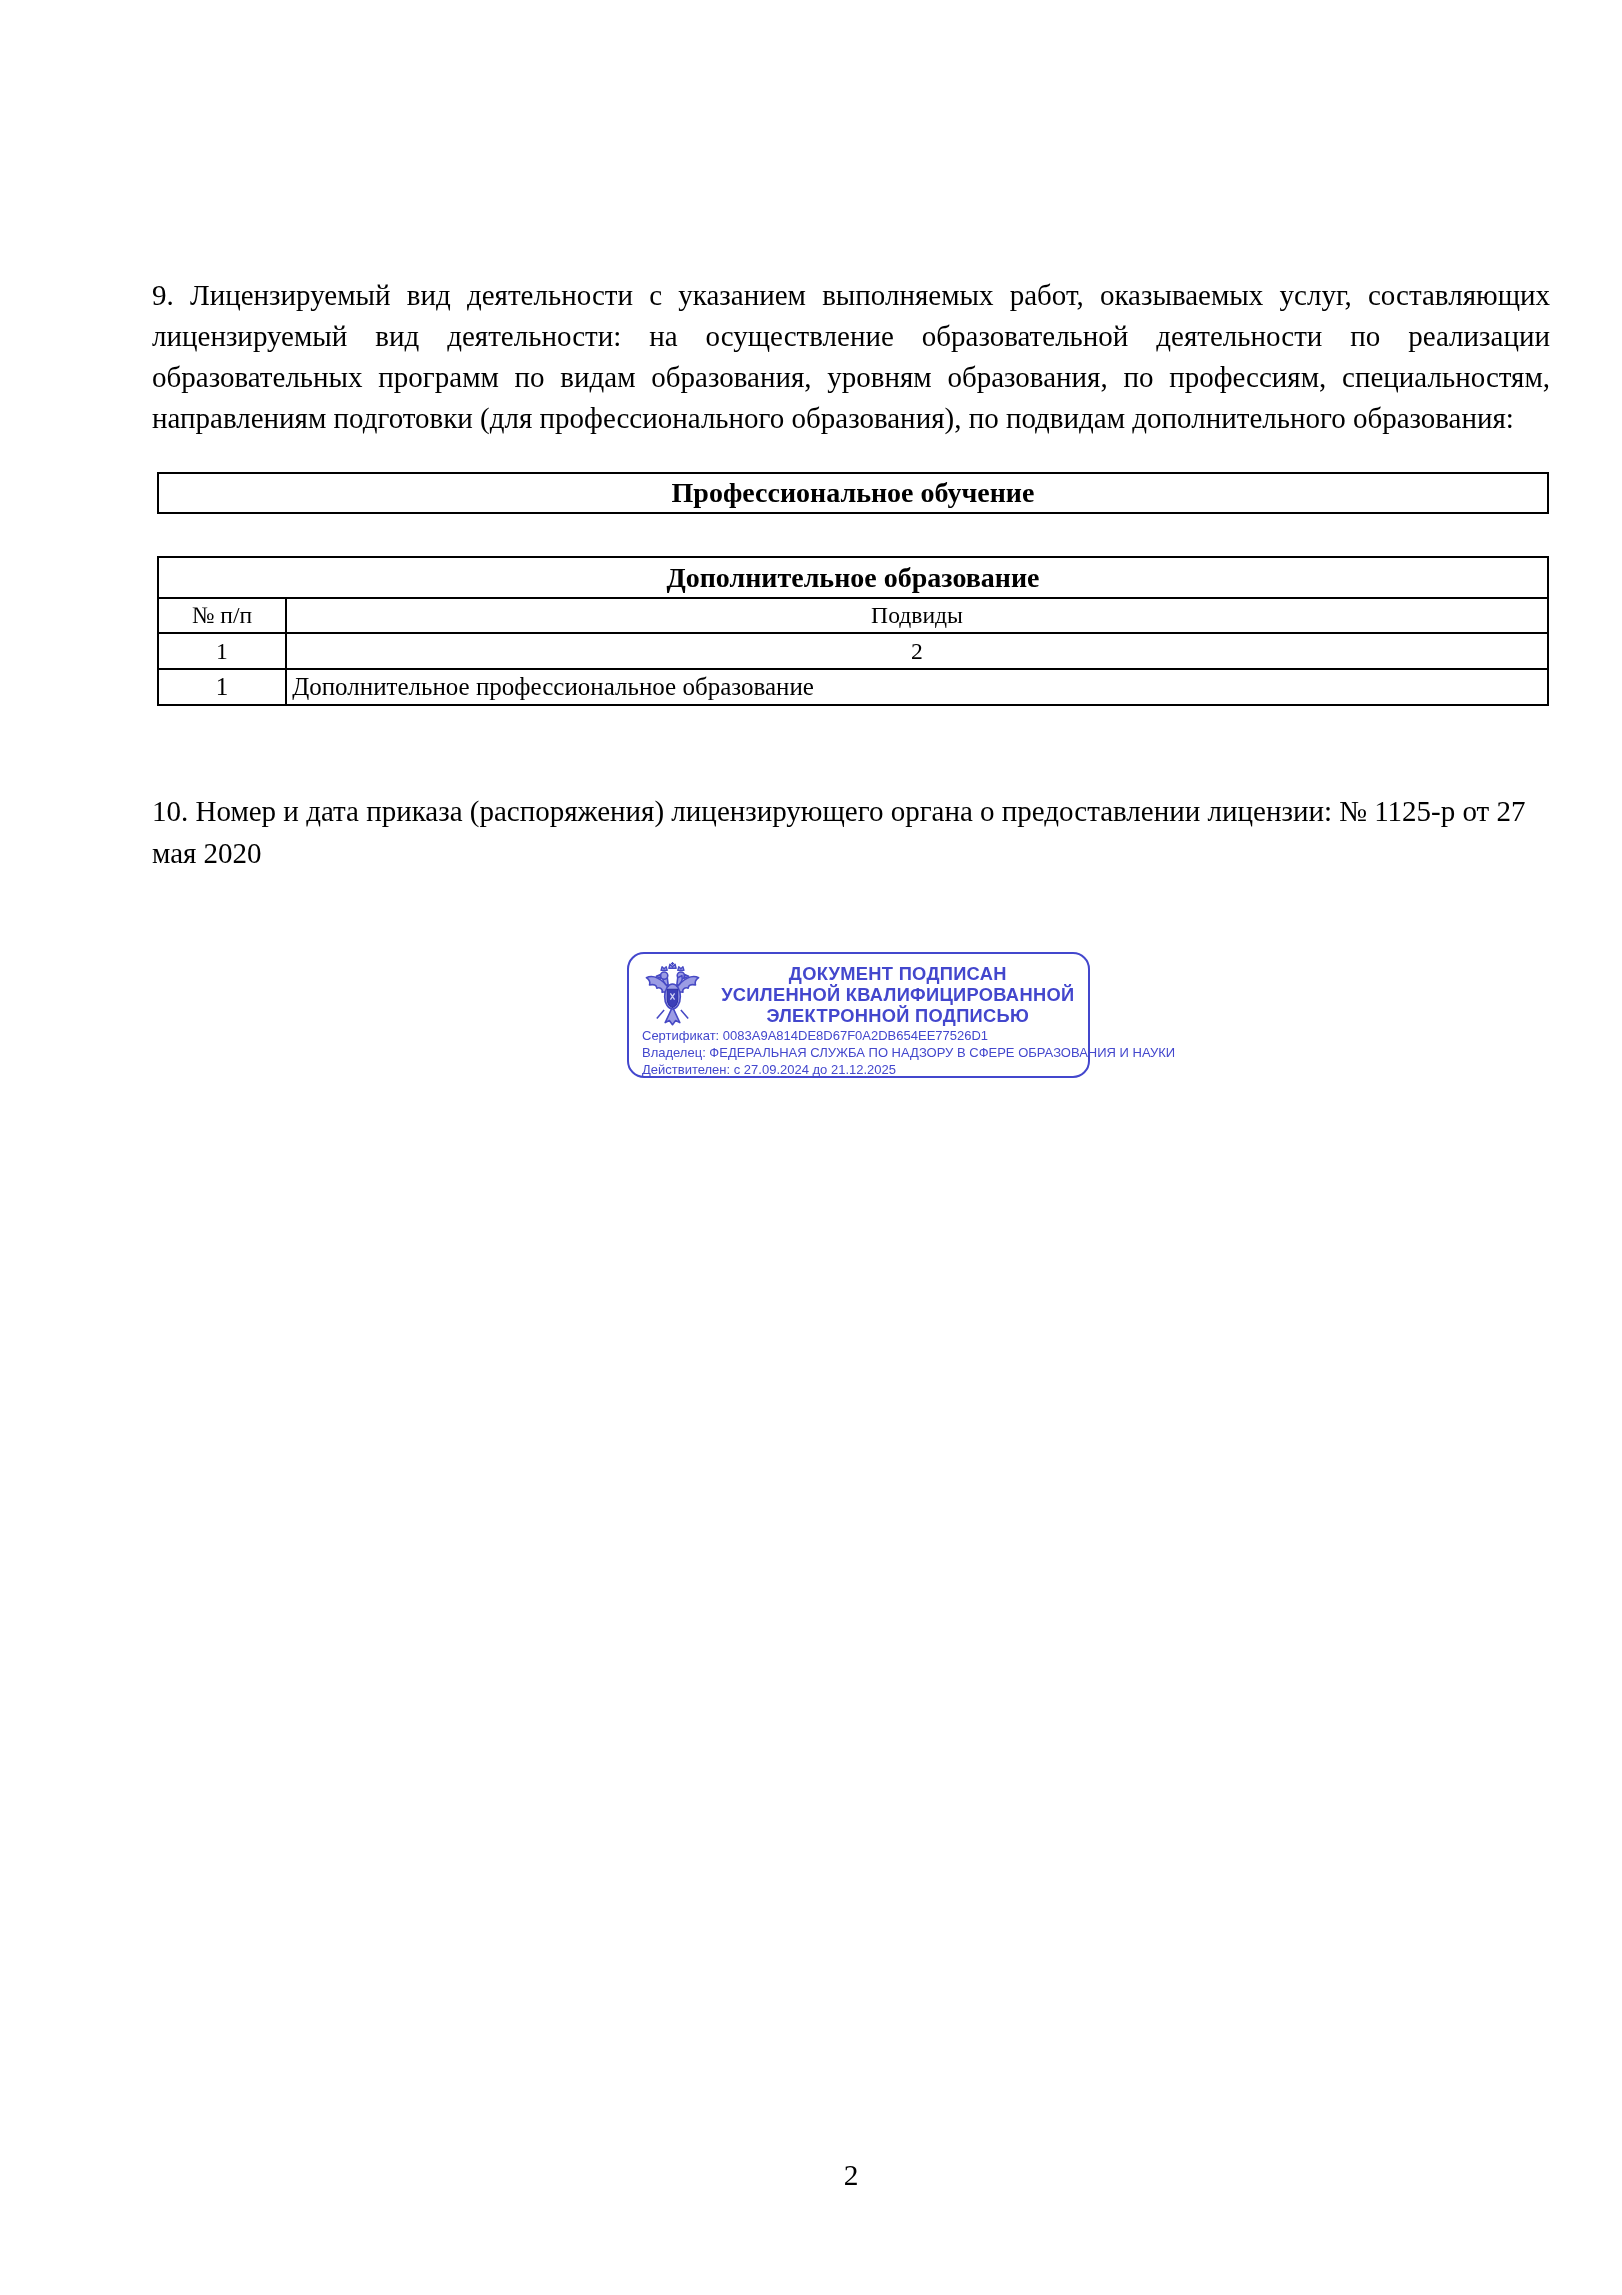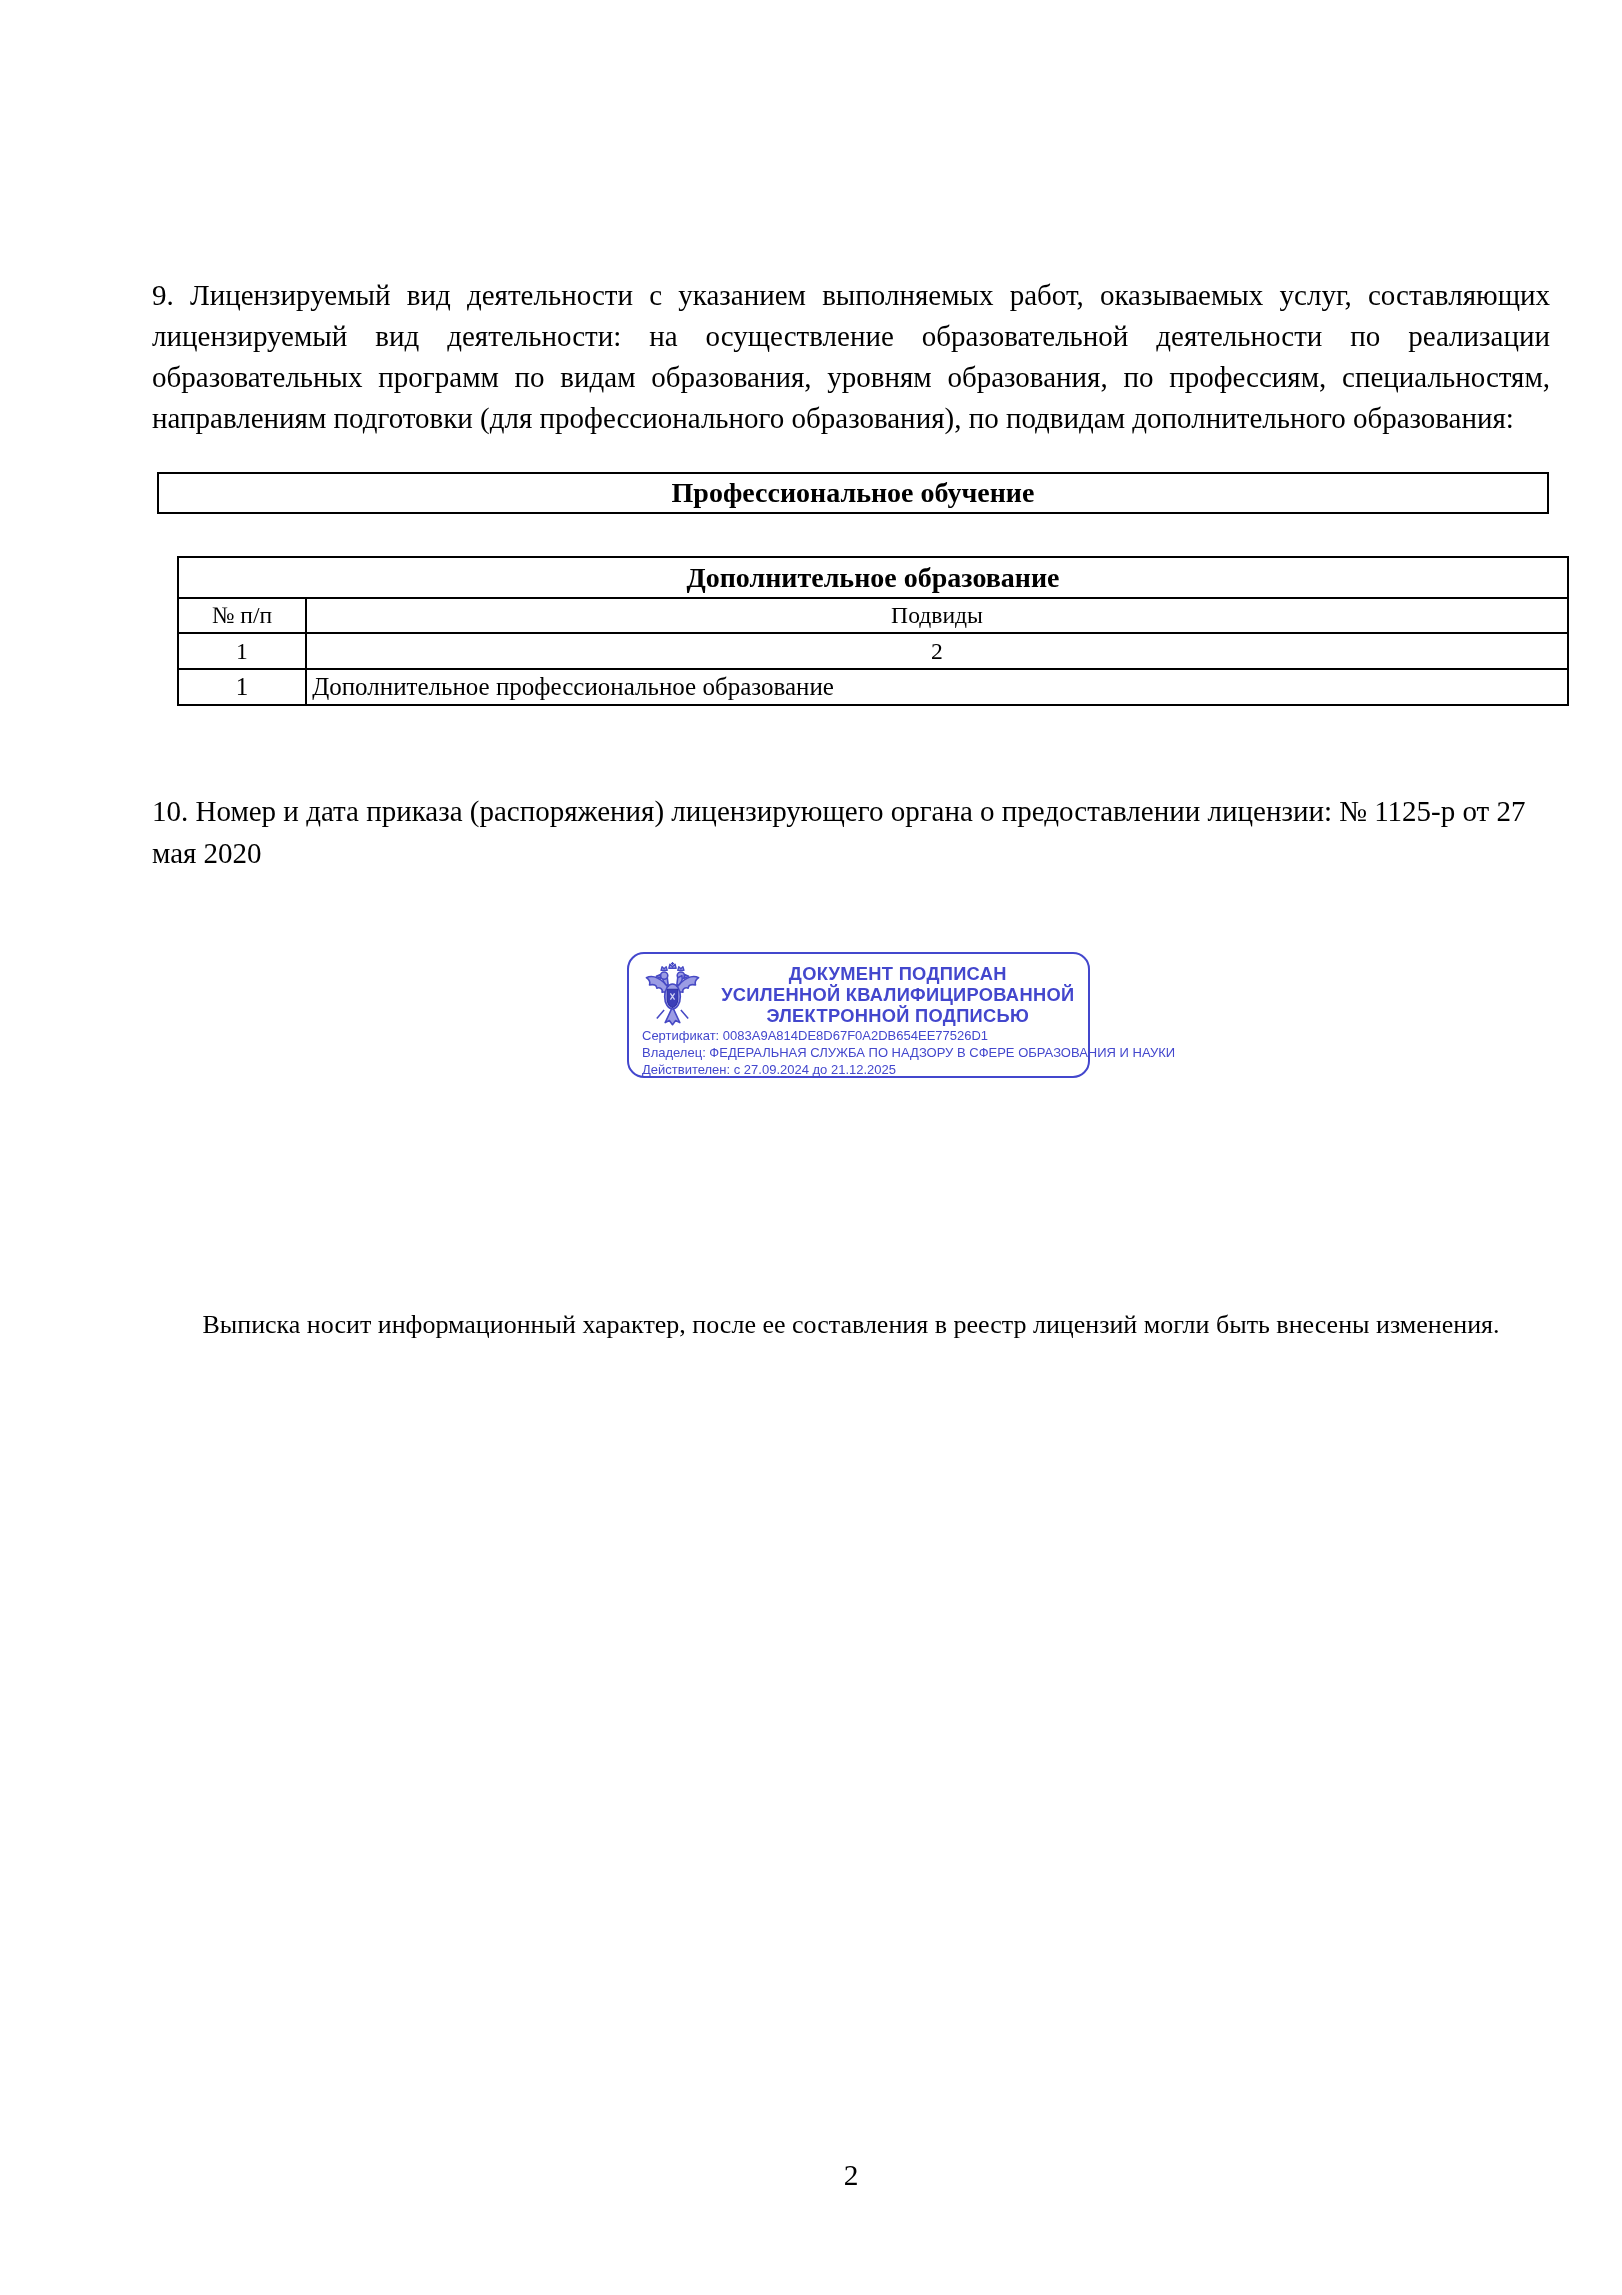--- a/index.html
+++ b/index.html
@@ -33,21 +33,21 @@
     padding-left: 16px;
   }
   table.doc-table td {
     border: 2px solid #000000;
     padding: 0 5.2px;
     vertical-align: middle;
     overflow: hidden;
   }
   .table-professional { top: 472px; }
   .table-professional td { height: 38px; text-align: center; font-weight: bold; font-size: 28px; }
-  .table-additional { top: 556px; margin-left: 20px; }
+  .table-additional { top: 556px; }
   .table-additional td.title-cell { height: 39px; text-align: center; font-weight: bold; font-size: 28px; }
   .table-additional td.center { text-align: center; }
   .table-additional tr.hdr td { height: 33px; }
   .table-additional tr.nums td { height: 34px; }
   .table-additional tr.data td { height: 34px; font-size: 25px; }
   .col-num { width: 128px; }
 
   .stamp {
     position: absolute;
     left: 627px;
@@ -175,18 +175,17 @@
       <div>УСИЛЕННОЙ КВАЛИФИЦИРОВАННОЙ</div>
       <div>ЭЛЕКТРОННОЙ ПОДПИСЬЮ</div>
     </div>
     <div class="stamp-details">
       <div>Сертификат: 0083A9A814DE8D67F0A2DB654EE77526D1</div>
       <div>Владелец: ФЕДЕРАЛЬНАЯ СЛУЖБА ПО НАДЗОРУ В СФЕРЕ ОБРАЗОВАНИЯ И НАУКИ</div>
       <div>Действителен: с 27.09.2024 до 21.12.2025</div>
     </div>
   </div>
 
-  <div class="footnote">Выписка носит информационный характер, после ее составления в реестр лицензий могли быть внесены изменения.</div>
 
   <div class="page-number">2</div>
 
 </div>
 
 
 </body></html>

